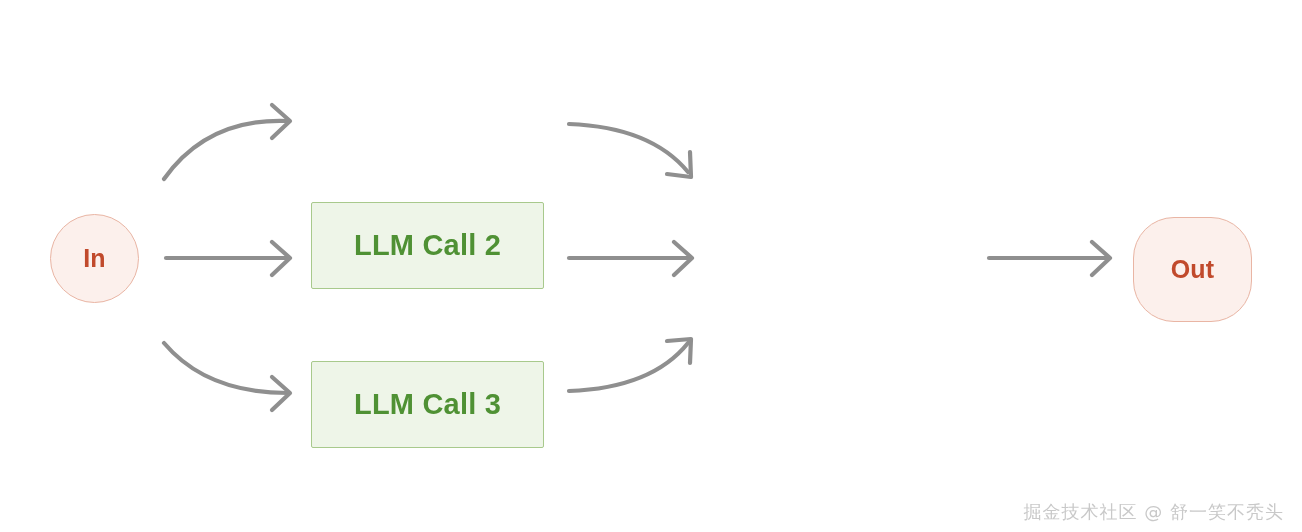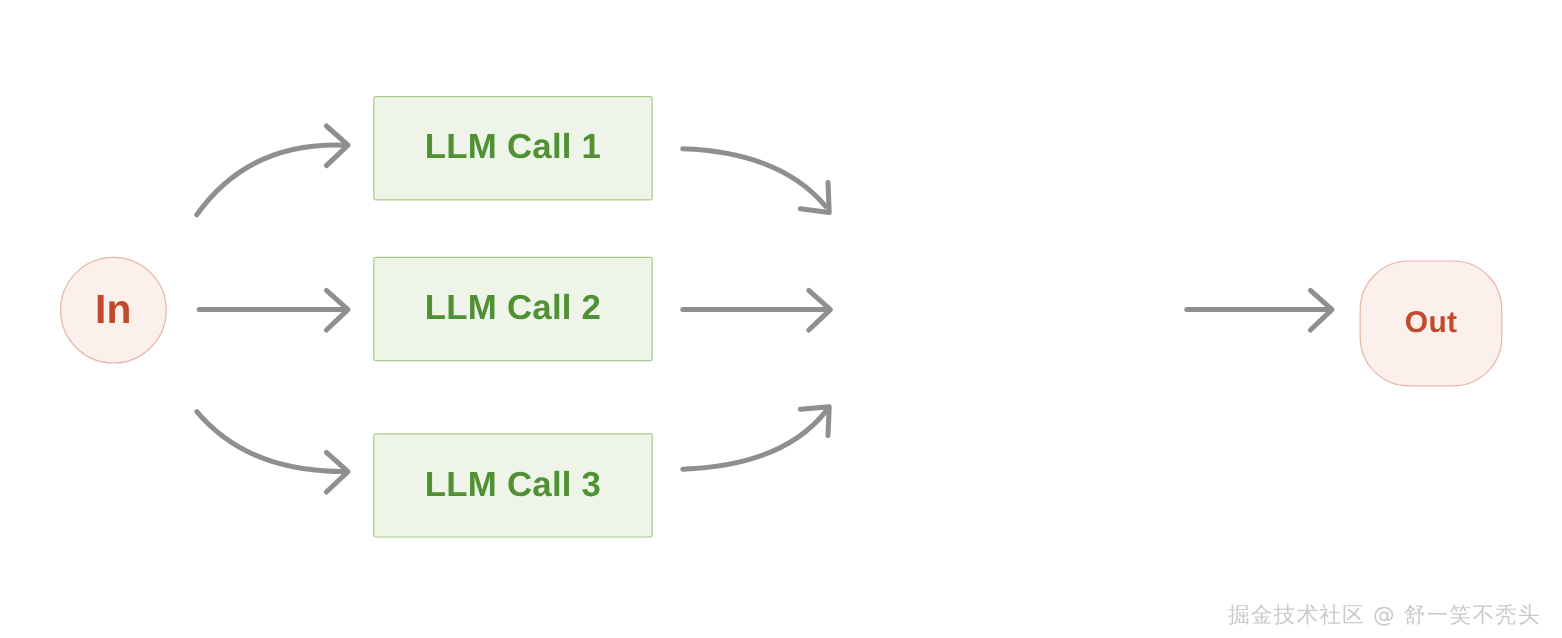--- a/index.html
+++ b/index.html
@@ -42,21 +42,21 @@
   
   .node-in {
     left: 50px;
     top: 214px;
     width: 89px;
     height: 89px;
     border-radius: 50%;
     background: #fcf0ec;
     border: 1.6px solid #e9b5a4;
     color: #c14a2c;
-    font-size: 34px;
+    font-size: 25px;
     font-weight: 700;
   }
   
   .node-out {
     left: 1133px;
     top: 217px;
     width: 119px;
     height: 105px;
     border-radius: 41px;
     background: #fcf0ec;
@@ -71,21 +71,21 @@
     width: 233px;
     height: 87px;
     background: #eef5e8;
     border: 1.6px solid #a8c98c;
     border-radius: 2px;
     color: #4f9134;
     font-size: 29px;
     font-weight: 700;
   }
   .llm-1 { top: 80px; }
-  .llm-2 { top: 214px; text-align: center; }
+  .llm-2 { top: 202px; text-align: center; }
   .llm-3 { top: 348px; margin-top: 13px; }
   
   .node-agg {
     left: 712px;
     top: 214px;
     width: 251px;
     height: 87px;
     background: #eeeef7;
     border: 1.6px solid #9f9fd6;
     border-radius: 2px;
@@ -151,23 +151,20 @@
     <g>
       <path class="edge" d="M 989,258 L 1108,258"></path>
       <path class="head" d="M 1092,242 L 1110,258 L 1092,275"></path>
     </g>
   </svg>
 
   <div class="node node-in">
     <span>In</span>
   </div>
 
-  <div class="node node-llm llm-1">
-    <span>LLM Call 1</span>
-  </div>
 
   <div class="node node-llm llm-2">
     <span>LLM Call 2</span>
   </div>
 
   <div class="node node-llm llm-3">
     <span>LLM Call 3</span>
   </div>
 
 

